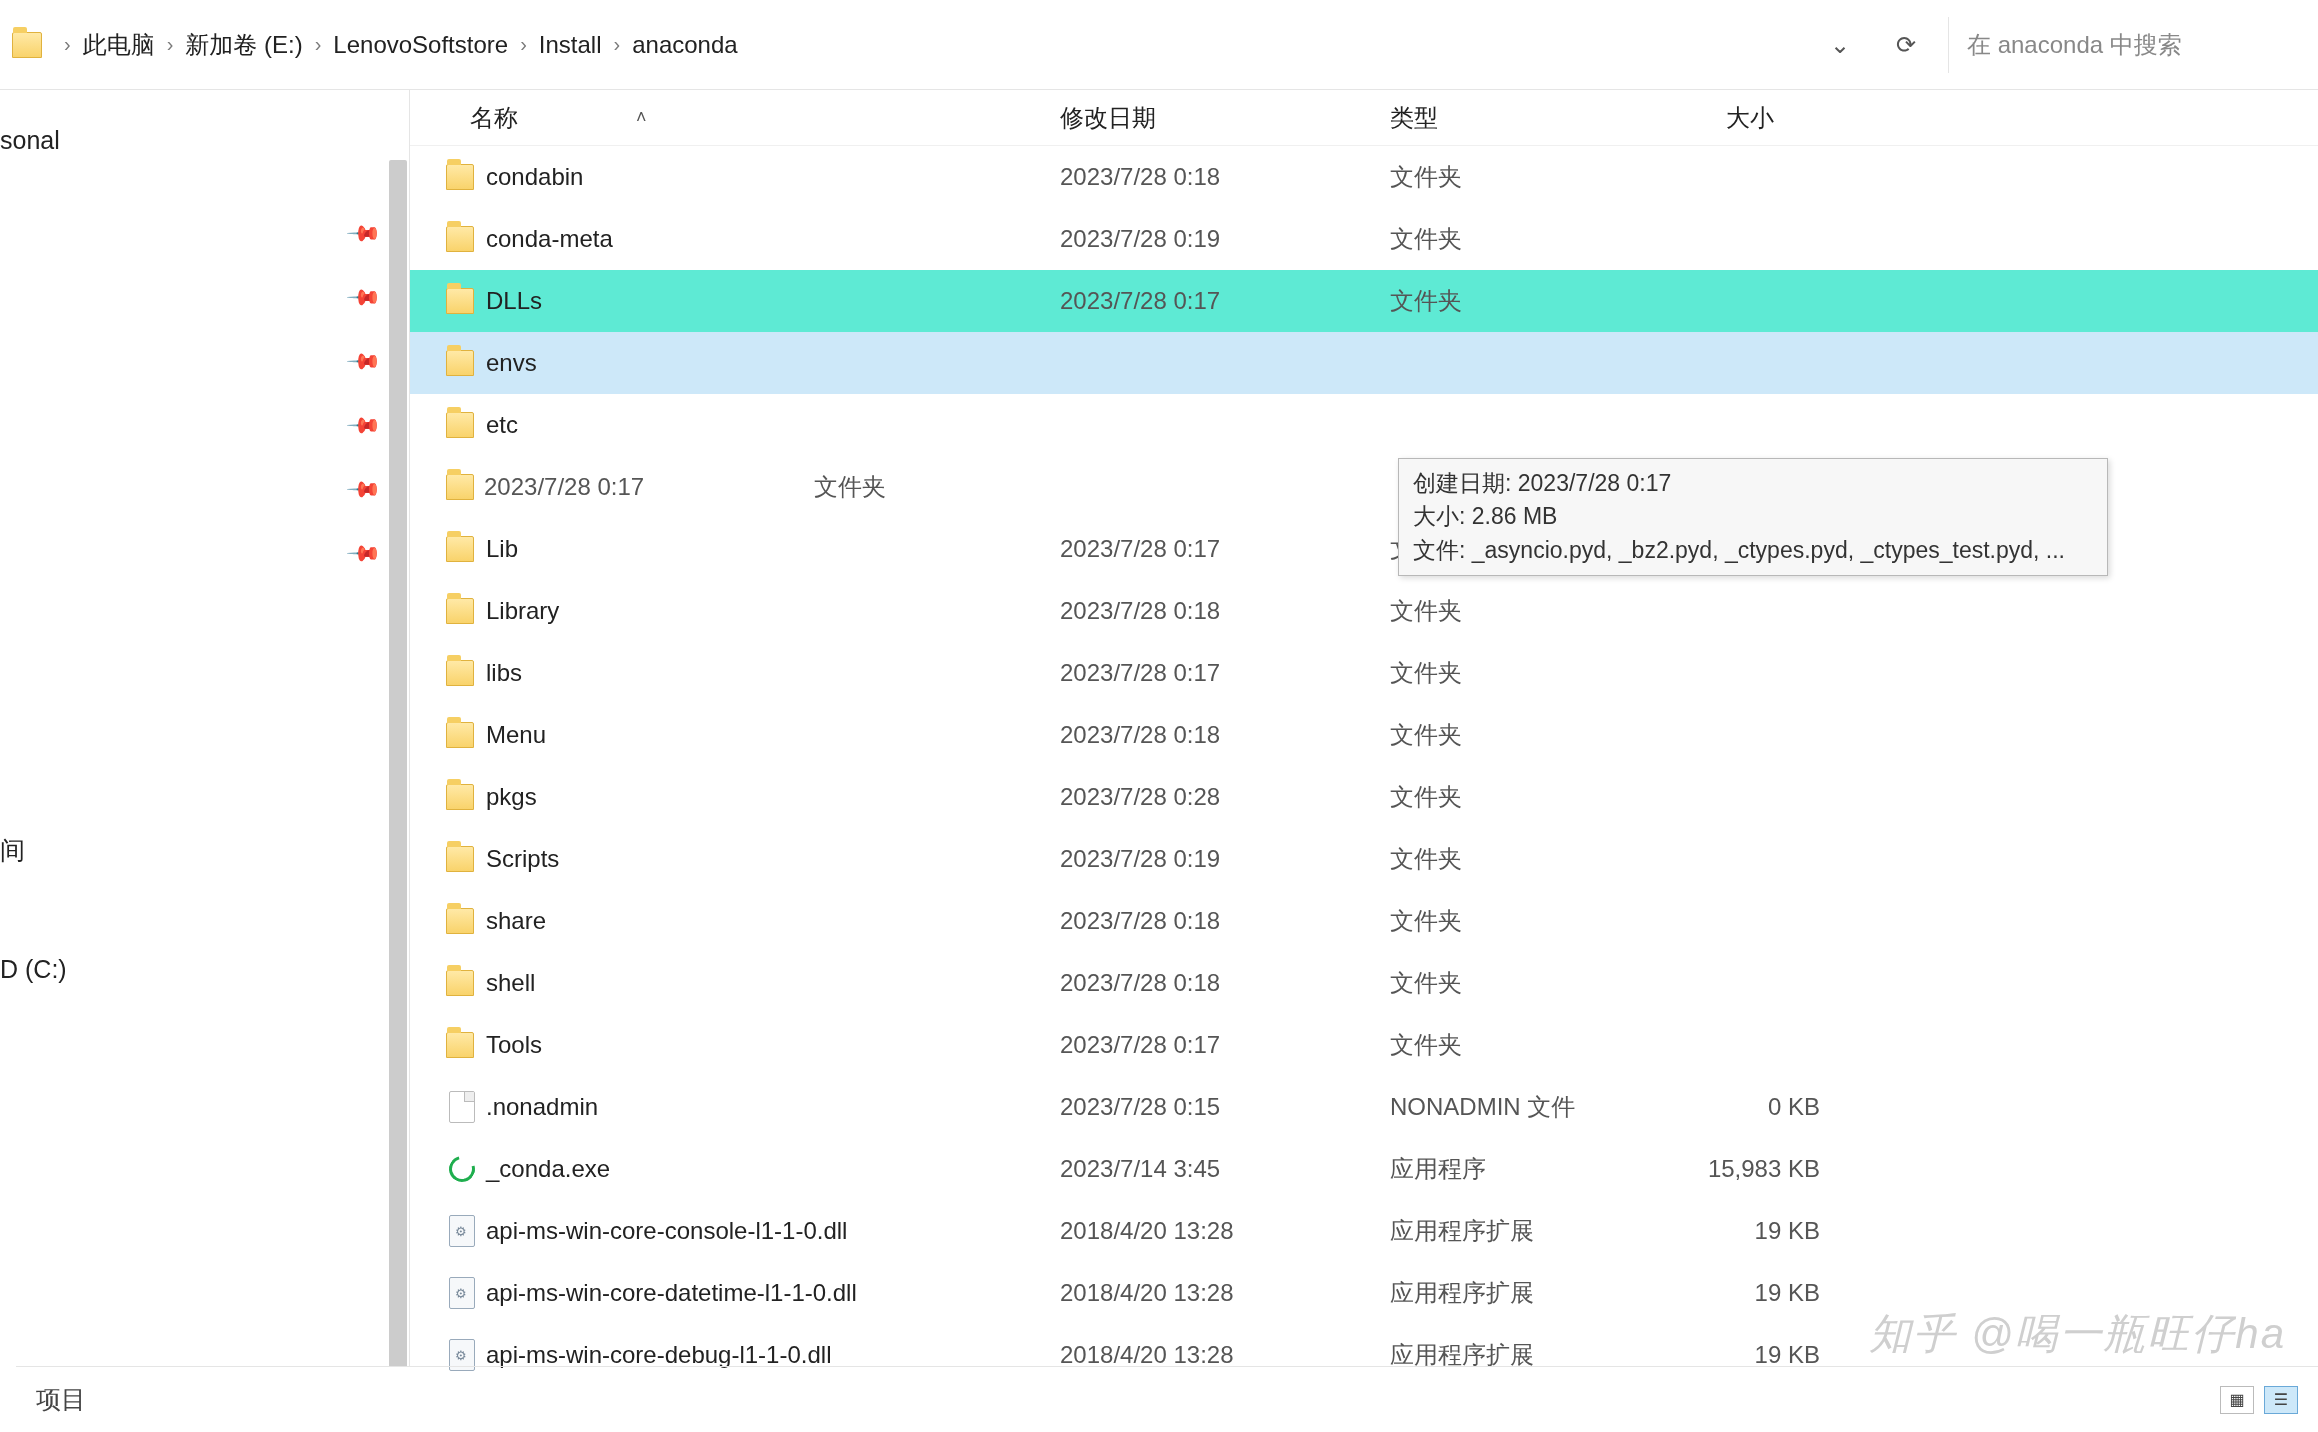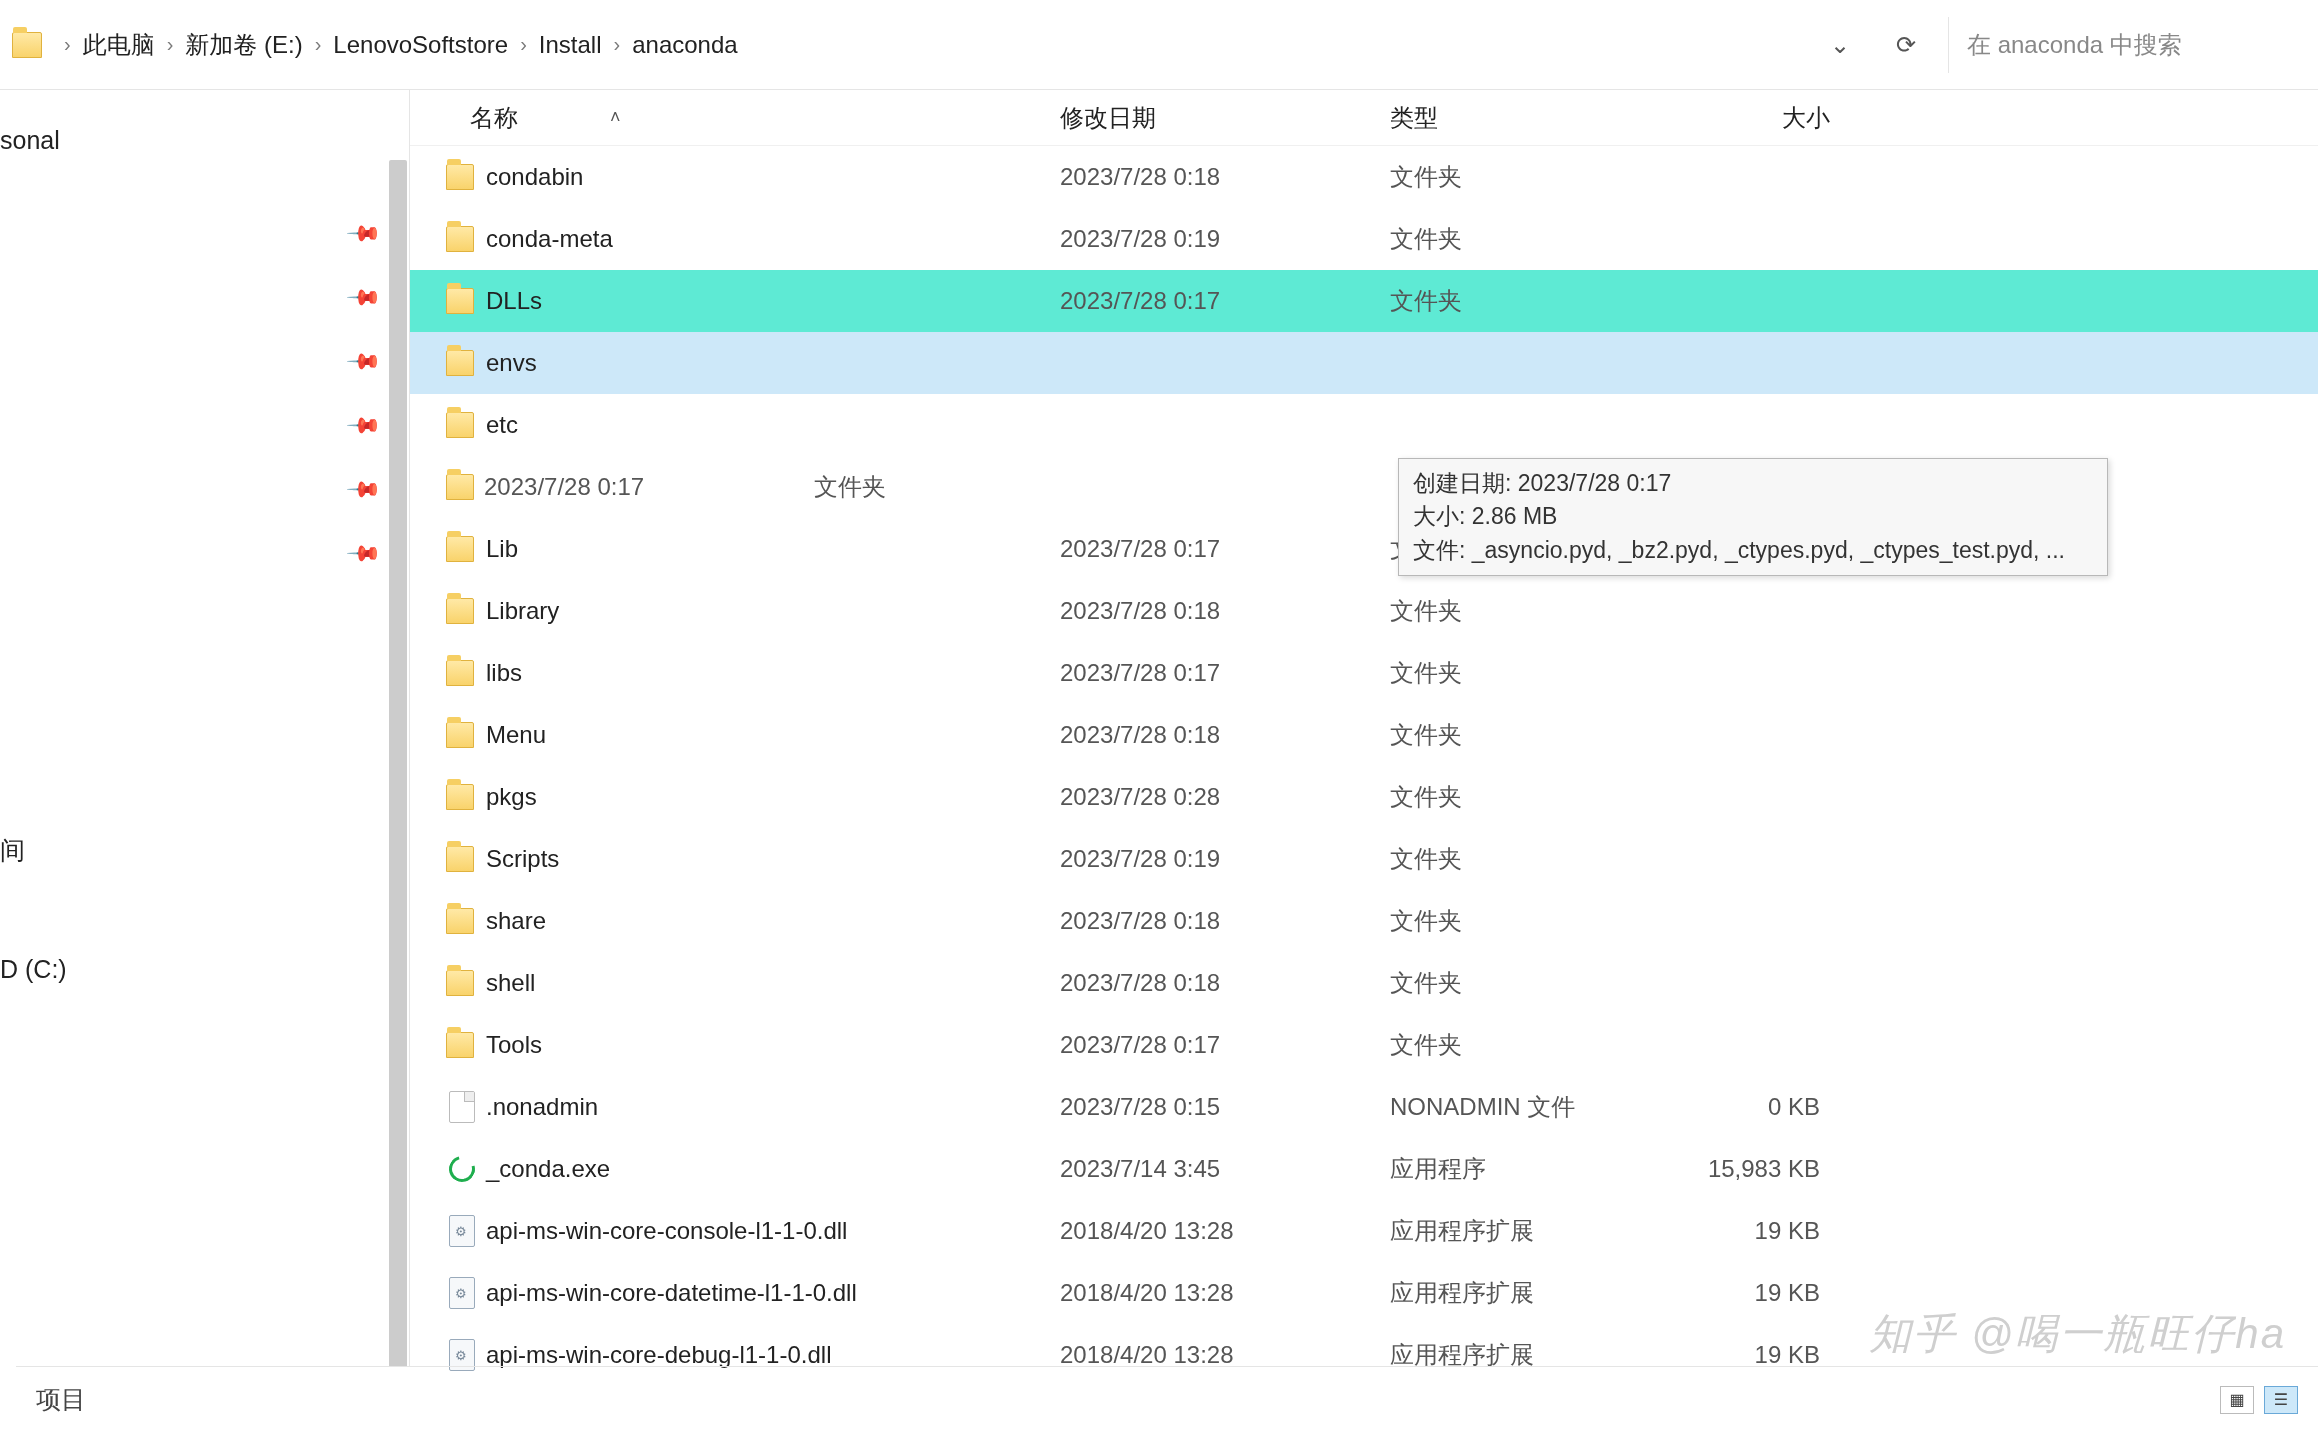--- a/index.html
+++ b/index.html
@@ -18,25 +18,25 @@
 .main { display:flex; height:calc(100% - 90px - 66px); }
 .nav { width:410px; border-right:1px solid #e5e5e5; position:relative; overflow:hidden; }
 .nav-scroll { position:absolute; right:2px; top:70px; width:18px; height:1260px; background:#ccc; border-radius:2px; }
 .nav-inner { padding-top:18px; padding-left:0; }
 .nav-item { display:flex; align-items:center; height:64px; padding-right:24px; position:relative; }
 .nav-label { flex:1; font-size:25px; color:#222; padding-left:0; }
 .pin { color:#9aa0a6; font-size:22px; transform:rotate(45deg); margin-right:8px; }
 .nav-group-lbl { font-size:25px; padding-left:0; margin-top:28px; margin-bottom:10px; }
 .content { flex:1; position:relative; }
 .headers { display:flex; align-items:center; height:56px; border-bottom:1px solid #f0f0f0; padding-left:60px; }
-.h-name { width:590px; display:flex; align-items:center; gap:92px; }
+.h-name { width:590px; display:flex; align-items:center; gap:118px; }
 .h-sort { color:#555; font-size:18px; }
 .h-date { width:330px; }
 .h-type { width:280px; }
-.h-size { width:160px; text-align:right; }
+.h-size { width:160px; text-align:center; }
 .rows { }
 .row { display:flex; align-items:center; height:62px; padding-left:30px; position:relative; }
 .row.sel { background:#cde8f9; }
 .row.hover { background:#5eead4; }
 .r-icon { width:44px; display:flex; justify-content:center; }
 .r-name { width:576px; padding-left:2px; }
 .r-date { width:330px; color:#555; }
 .r-type { width:280px; color:#555; }
 .r-size { width:160px; text-align:right; color:#555; padding-right:10px; }
 .file-icon { width:26px; height:32px; border:1px solid #bbb; border-radius:2px; background:#fff; position:relative; }

